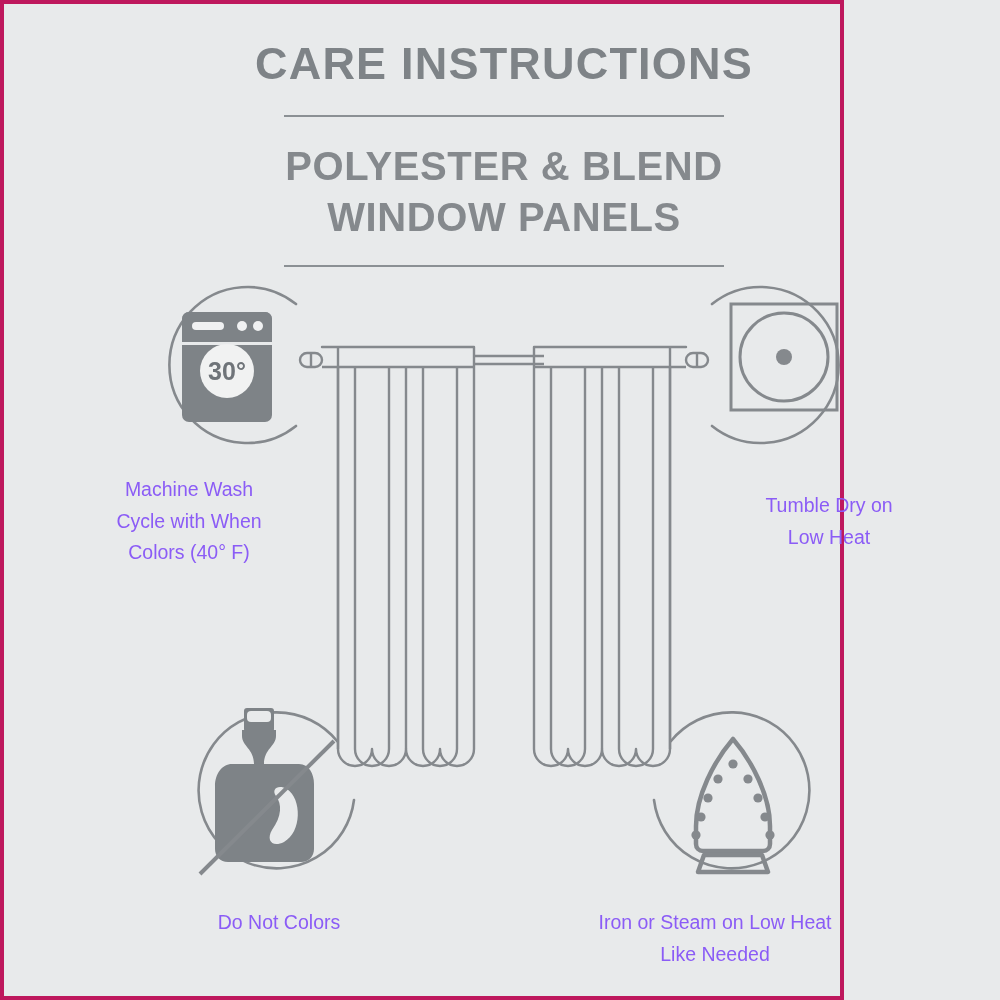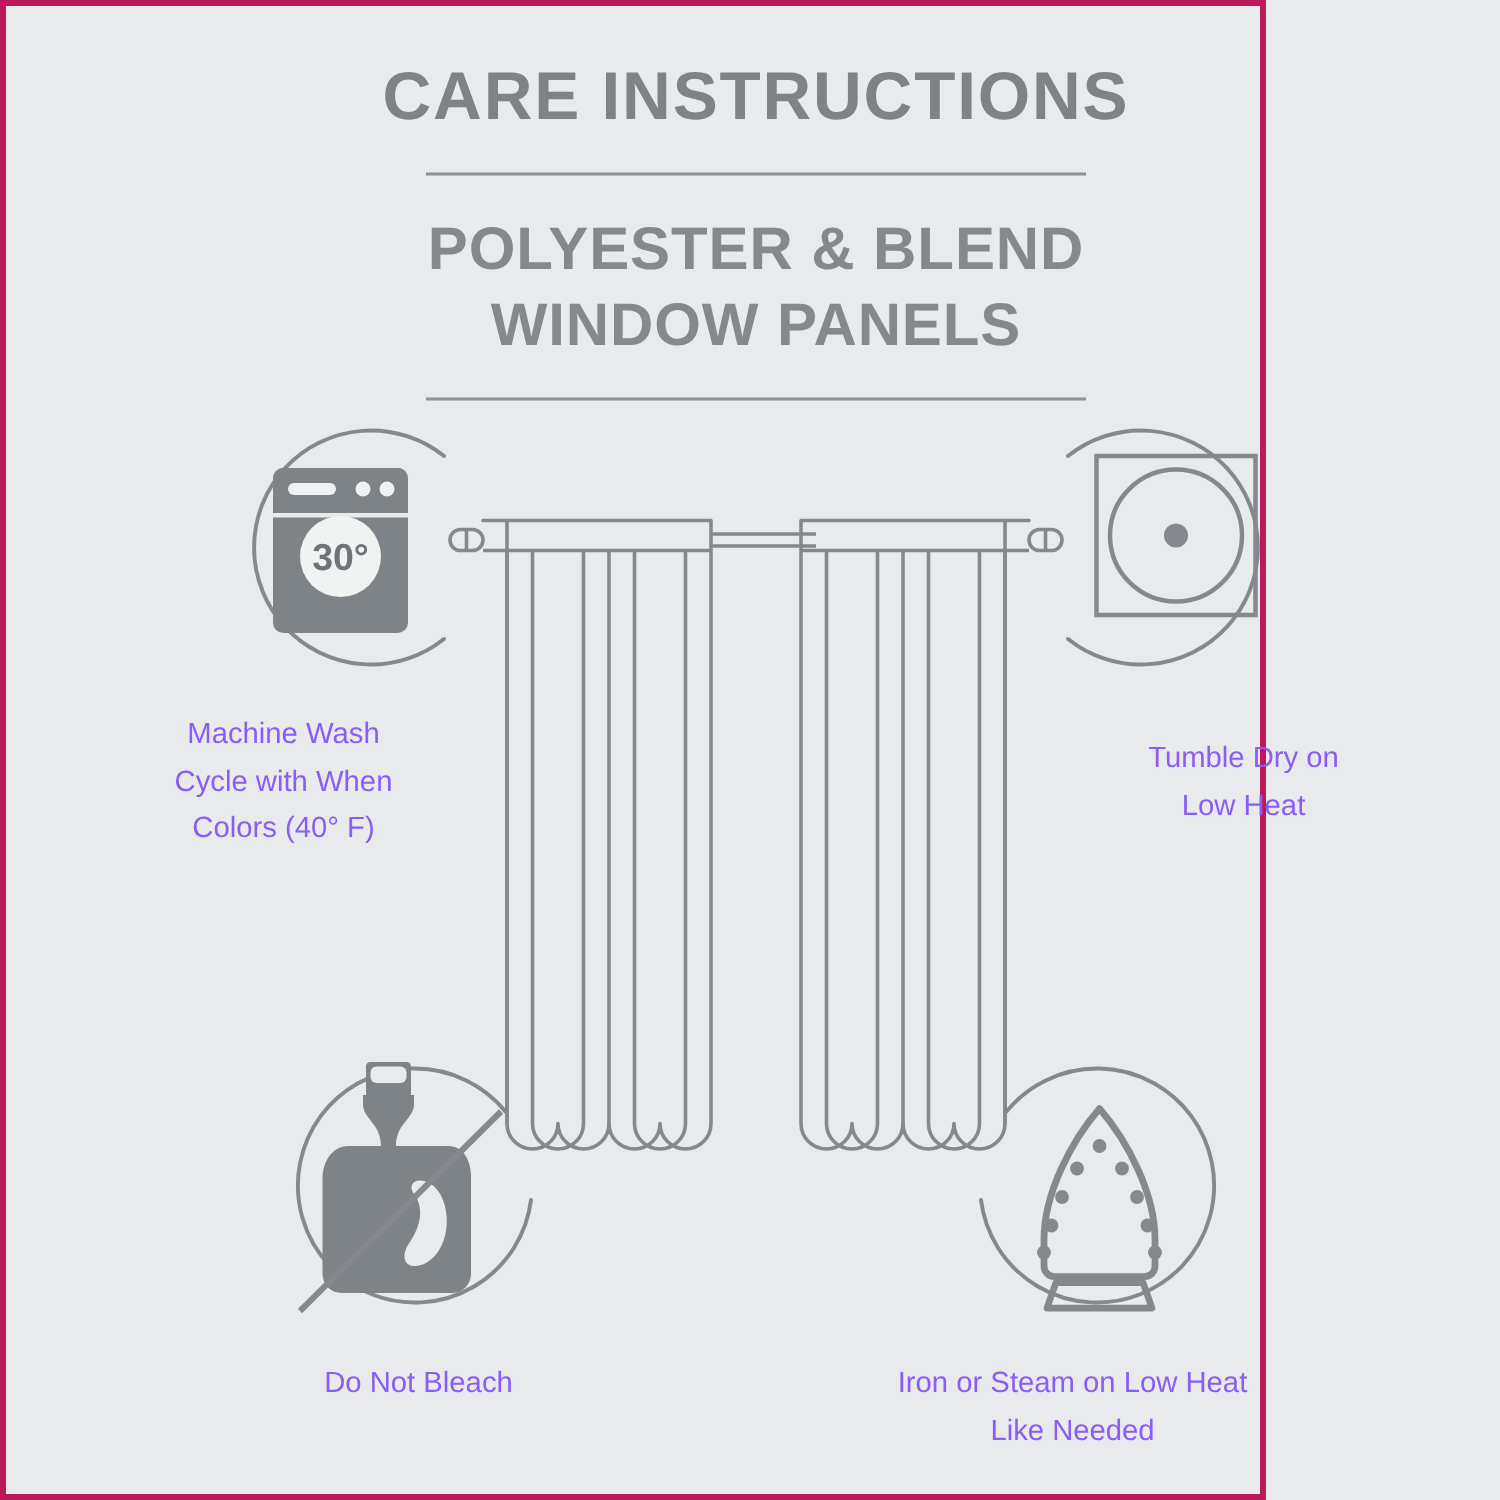--- a/index.html
+++ b/index.html
@@ -243,21 +243,21 @@
     <span>Cycle with When</span>
     <span>Colors (40° F)</span>
   </div>
 
   <div class="caption cap-dry">
     <span>Tumble Dry on</span>
     <span>Low Heat</span>
   </div>
 
   <div class="caption cap-bleach">
-    <span>Do Not Bleach</span>
+    <span>Do Not Colors</span>
   </div>
 
   <div class="caption cap-iron">
     <span>Iron or Steam on Low Heat</span>
     <span>Like Needed</span>
   </div>
 
 </div>
 
 </body></html>

